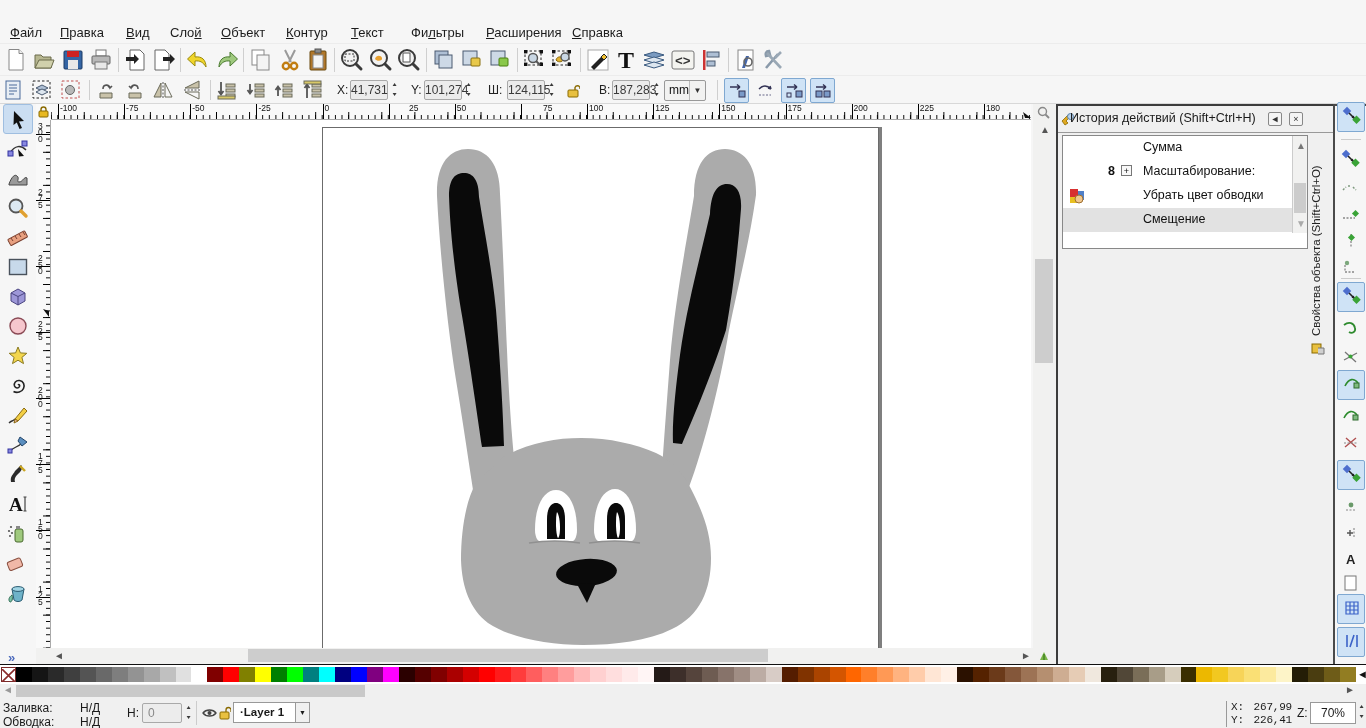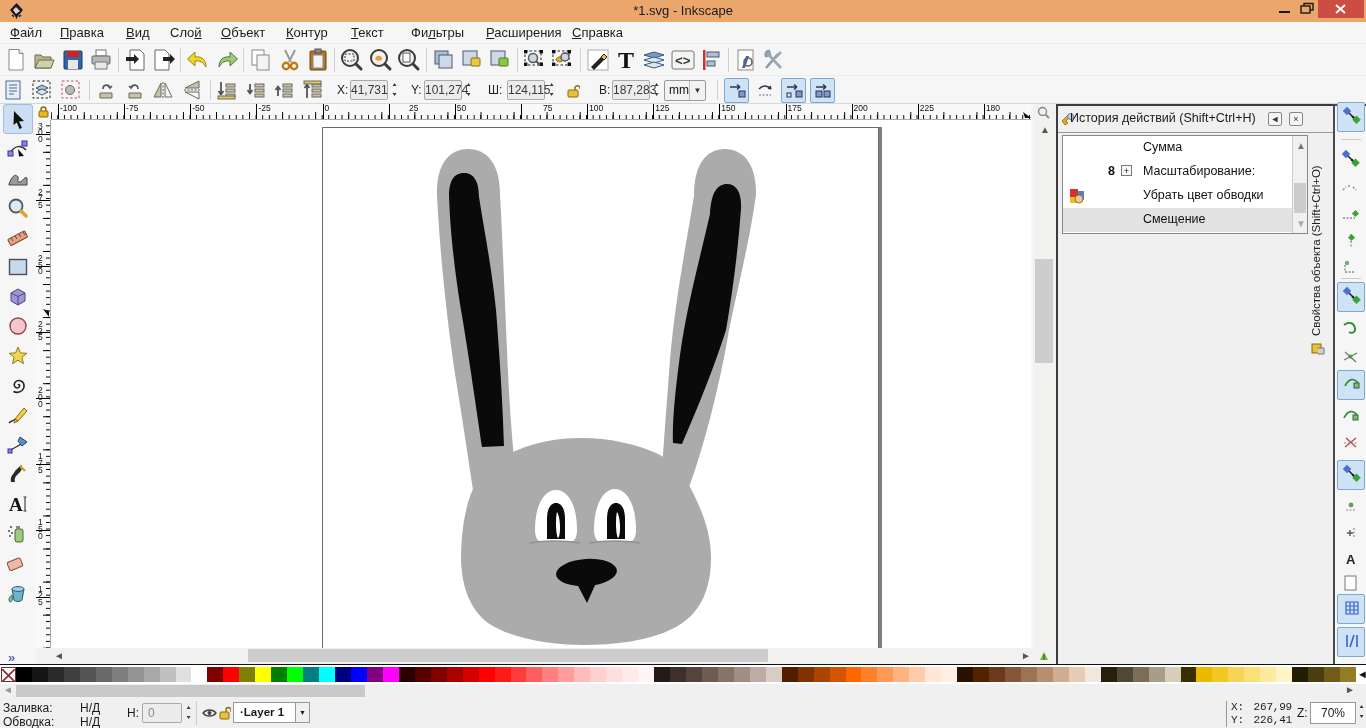--- a/index.html
+++ b/index.html
@@ -65,21 +65,21 @@
 #hscroll { left:36px; top:648px; width:1020px; height:16px; background:#f1f1f0; }
 #hthumb { position:absolute; left:212px; top:1px; width:520px; height:13px; background:#cdcdcd; }
 .sarrow { position:absolute; font-size:10px; color:#555; }
 
 #rpanel { left:1056px; top:104px; width:277px; height:560px; background:#f0f0f0;
   border-left:2px solid #3c3c3c; border-top:2px solid #3c3c3c; }
 #rptitle { position:absolute; left:0; top:0; width:100%; height:26px; }
 #rptitle .txt { position:absolute; left:12px; top:5px; font-size:12.5px; color:#1a1a1a; }
 .rpbtn { position:absolute; top:6px; width:14px; height:14px; background:#f4f4f4;
   border:1px solid #888; border-radius:2px; font-size:9px; line-height:12px; text-align:center; color:#333; }
-#rplist { position:absolute; left:4px; top:29px; width:246px; height:99px; background:#fff;
+#rplist { position:absolute; left:4px; top:29px; width:246px; height:114px; background:#fff;
   border:1px solid #888; }
 .hrow { position:absolute; left:0; width:226px; height:24px; font-size:12.5px; color:#111; }
 .hrow .lbl { position:absolute; left:80px; top:4px; }
 #rplscroll { position:absolute; right:0; top:0; width:15px; height:97px; background:#f1f1f0;
   border-left:1px solid #ccc; }
 #vtab { position:absolute; left:252px; top:8px; width:20px; height:230px; }
 #vtab span { position:absolute; left:0; top:0; transform:rotate(-90deg); transform-origin:0 0;
   font-size:11.5px; color:#222; white-space:nowrap; }
 
 #snapbar { left:1333px; top:104px; width:33px; height:560px; background:#f6f6f6;
@@ -97,38 +97,20 @@
 
 #palscroll { left:0; top:684px; width:1366px; height:14px; background:#f0f0f0; }
 #palthumb { position:absolute; left:16px; top:1px; width:349px; height:12px; background:#c9c9c9; }
 
 #status { left:0; top:698px; width:1366px; height:30px; background:#f0f0f0; font-size:12px; color:#1a1a1a; }
 #status .mono { font-family:"Liberation Mono",monospace; font-size:11px; letter-spacing:-0.2px; }
 .sfld { position:absolute; background:#ececec; border:1px solid #a9a9a9; border-radius:2px; }
 
 </style></head><body>
 <div id="root">
-<div class="abs" id="title">
-<svg width="17" height="17" style="position:absolute;left:8px;top:2px">
-        <path d="M8.5 1 L15 8 L10 14 L8.5 16 L7 14 L2 8 Z" fill="#1a1a1a"></path>
-        <path d="M5 8 L8 5 L12 9 L8 12 Z" fill="#cfd4da"></path>
-        <path d="M4 13 l2 1.6 M13 13 l-2 1.6 M8.5 14.5 l0 2" stroke="#1a1a1a" stroke-width="1.4"></path>
-      </svg>
-<div id="ttext">*1.svg - Inkscape</div>
-<div id="mini"><svg width="46" height="17">
-          <rect x="17" y="11" width="11" height="2" fill="#1a1a1a"></rect>
-        </svg></div>
-<div id="maxi"><svg width="40" height="17">
-          <rect x="14" y="6" width="9" height="7" fill="none" stroke="#1a1a1a" stroke-width="1.4"></rect>
-          <path d="M17 6 L17 3.5 L26 3.5 L26 10 L23 10" fill="none" stroke="#1a1a1a" stroke-width="1.4"></path>
-        </svg></div>
-<div id="closeb"><svg width="46" height="18">
-          <path d="M18 5 L27 13 M27 5 L18 13" stroke="#fff" stroke-width="1.8"></path>
-        </svg></div>
-</div>
 <div class="abs" id="menubar">
 <span style="left:10px"><u>Ф</u>айл</span>
 <span style="left:60px"><u>П</u>равка</span>
 <span style="left:126px"><u>В</u>ид</span>
 <span style="left:170px">Сло<u>й</u></span>
 <span style="left:221px"><u>О</u>бъект</span>
 <span style="left:286px"><u>К</u>онтур</span>
 <span style="left:351px"><u>Т</u>екст</span>
 <span style="left:411px">Фи<u>л</u>ьтры</span>
 <span style="left:486px"><u>Р</u>асширения</span>

